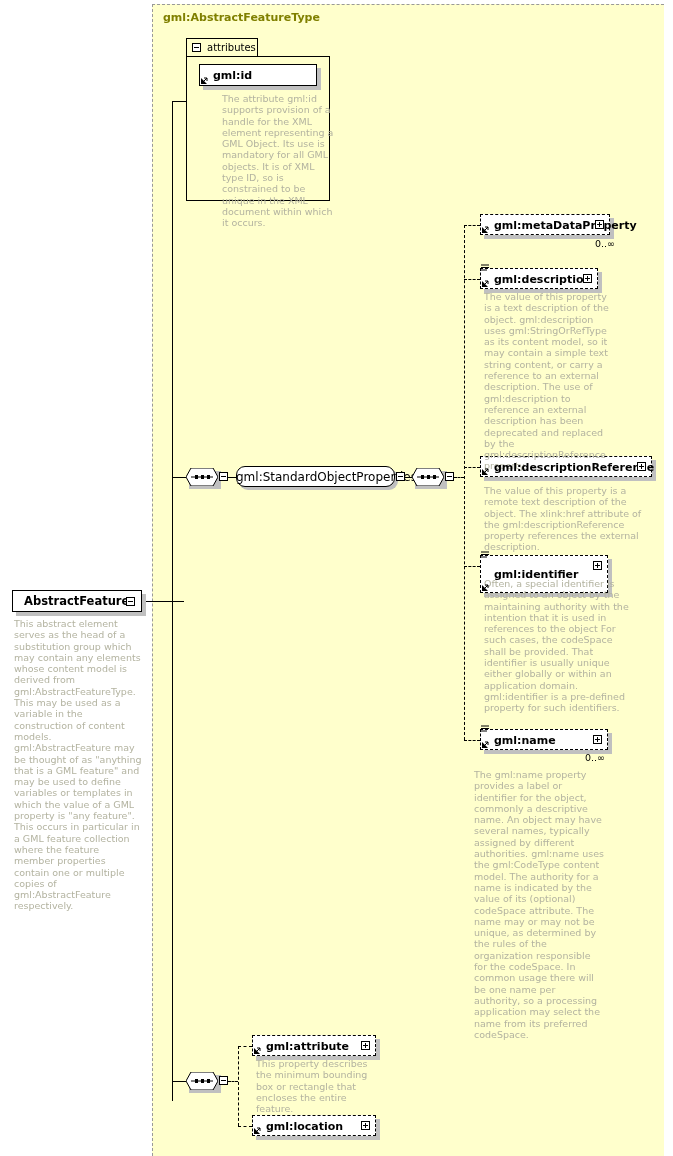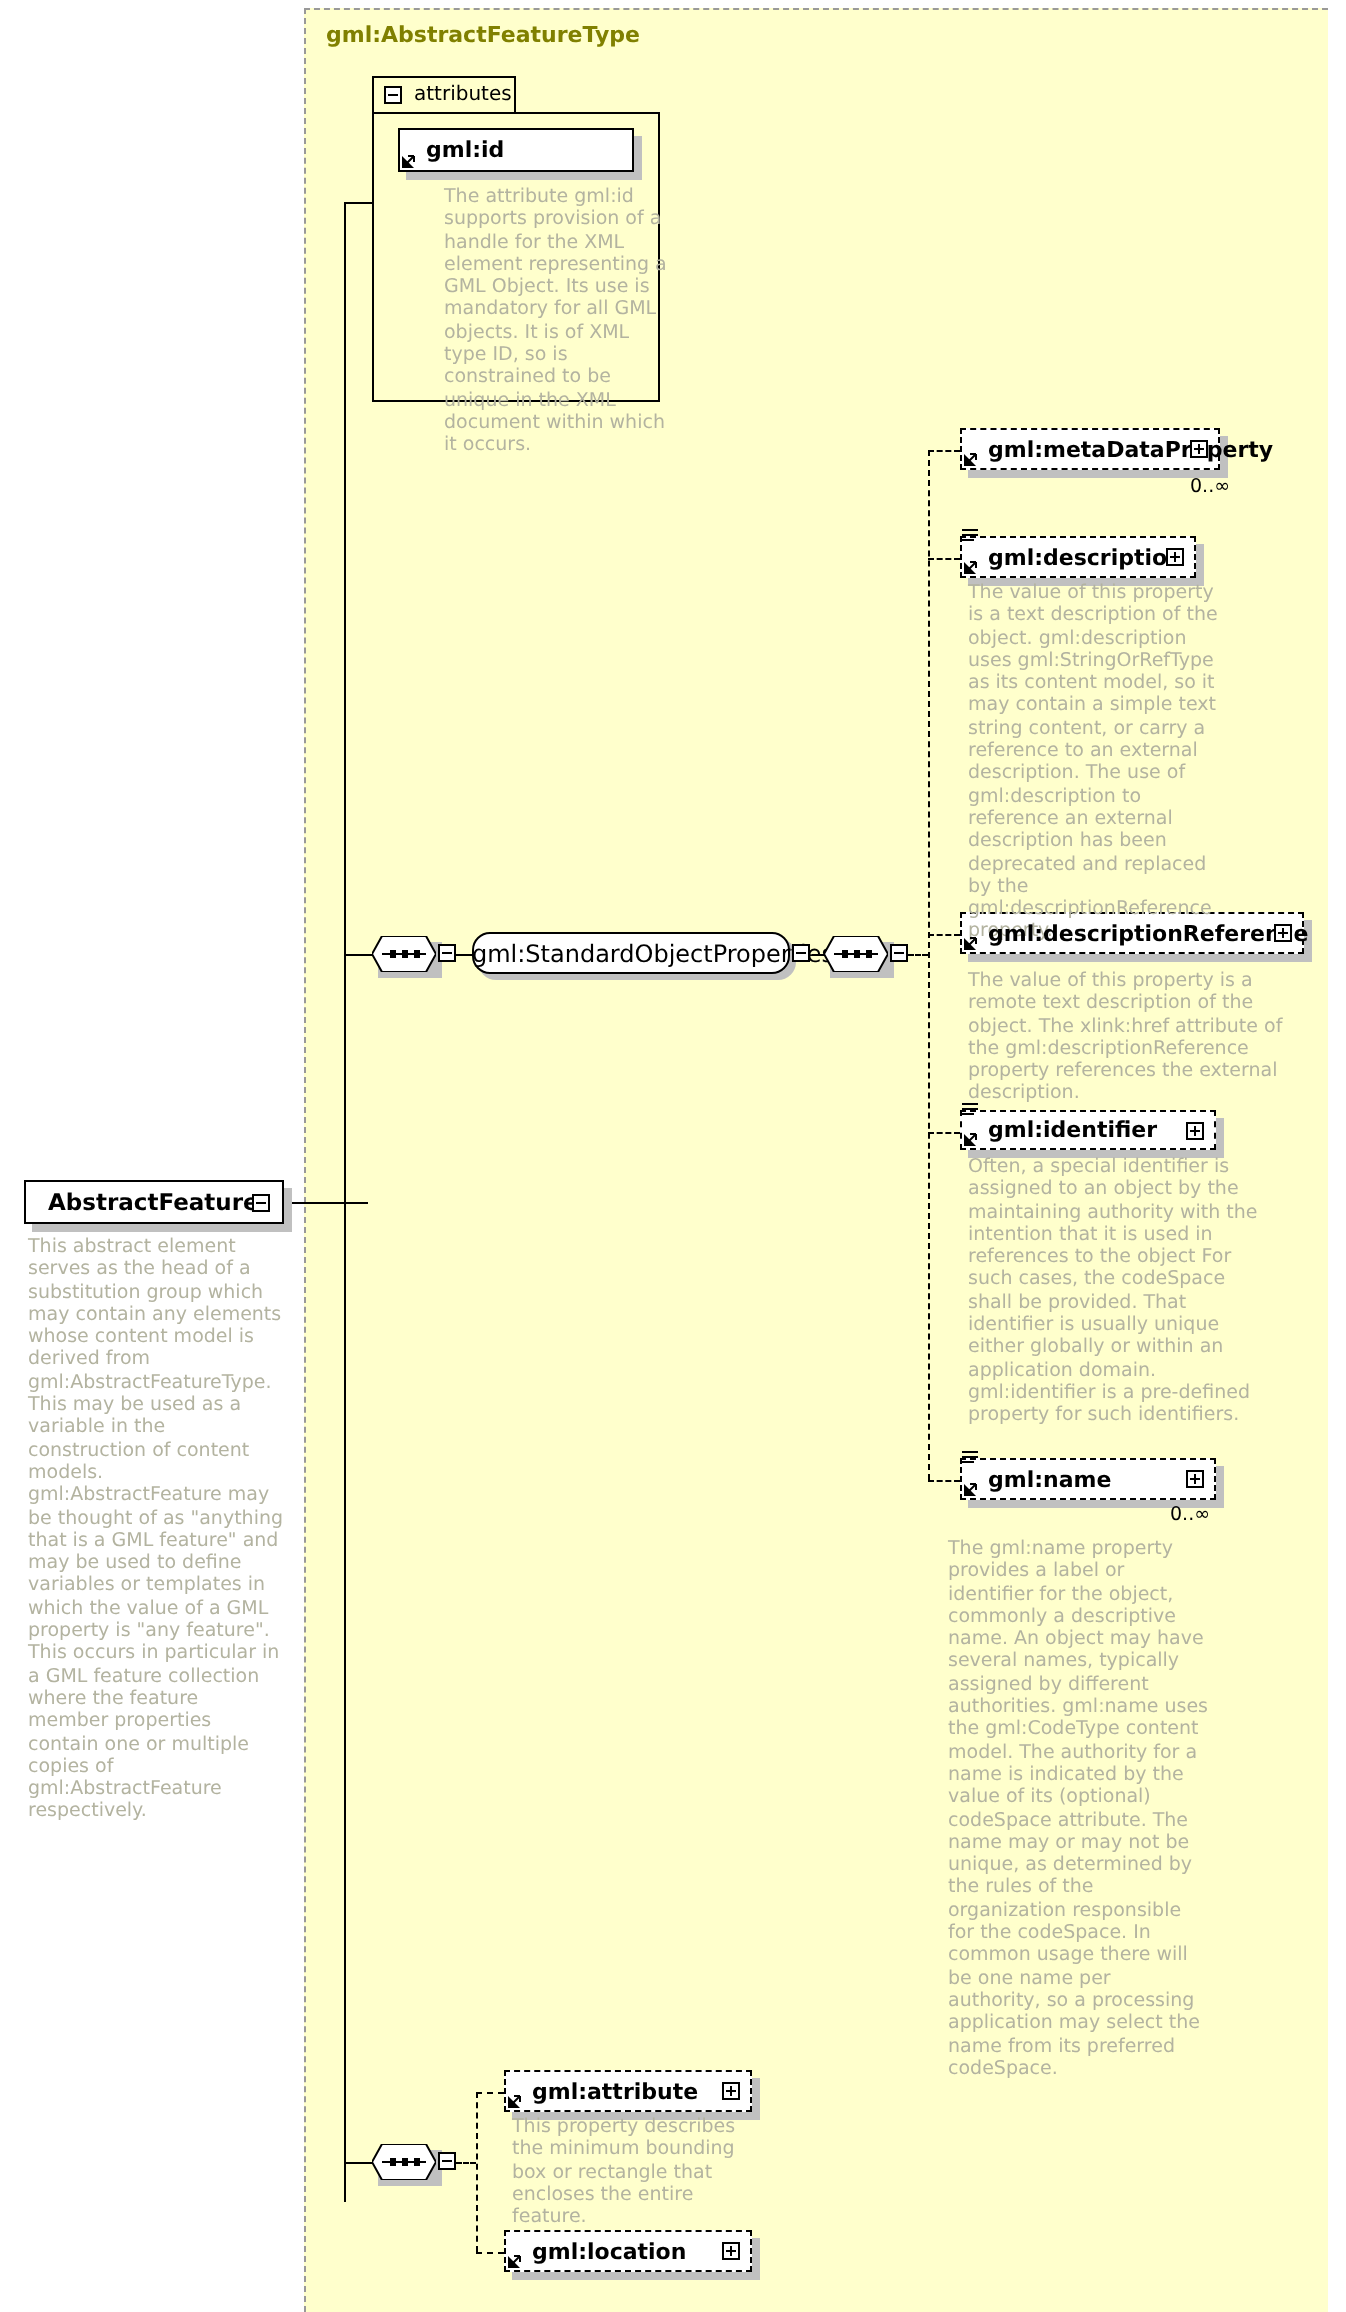--- a/index.html
+++ b/index.html
@@ -195,21 +195,21 @@
     <svg class="arrow" viewBox="0 0 8 8">
       <path d="M0,8 L0,2 L6,8 Z" fill="#000"></path>
       <path d="M1,7 L6,2 M6,2 L3,2 M6,2 L6,5" stroke="#000" stroke-width="1" fill="none"></path>
     </svg>
     <div class="name">gml:descriptionReference</div>
     <div class="toggle plus" style="left:157px;top:6px;z-index:3;"></div>
   </div>
   <div class="doc" style="left:484px;top:485px;width:172px;">The value of this property is a remote text description of the object. The xlink:href attribute of the gml:descriptionReference property references the external description.</div>
 
   <div class="dln h" style="left:464px;top:566px;width:16px;"></div>
-  <div class="node optional" style="left:480px;top:555px;width:128px;height:20px;">
+  <div class="node optional" style="left:480px;top:555px;width:128px;height:38px;">
     <div class="shadow"></div>
     <div class="frame"></div>
     <svg class="doclines" viewBox="0 0 9 9">
       <line x1="0" y1="1" x2="8" y2="1" stroke="#000" stroke-width="1"></line>
       <line x1="0" y1="3.5" x2="8" y2="3.5" stroke="#000" stroke-width="1"></line>
       <line x1="0" y1="6" x2="6" y2="6" stroke="#000" stroke-width="1"></line>
     </svg>
     <svg class="arrow" viewBox="0 0 8 8">
       <path d="M0,8 L0,2 L6,8 Z" fill="#000"></path>
       <path d="M1,7 L6,2 M6,2 L3,2 M6,2 L6,5" stroke="#000" stroke-width="1" fill="none"></path>

